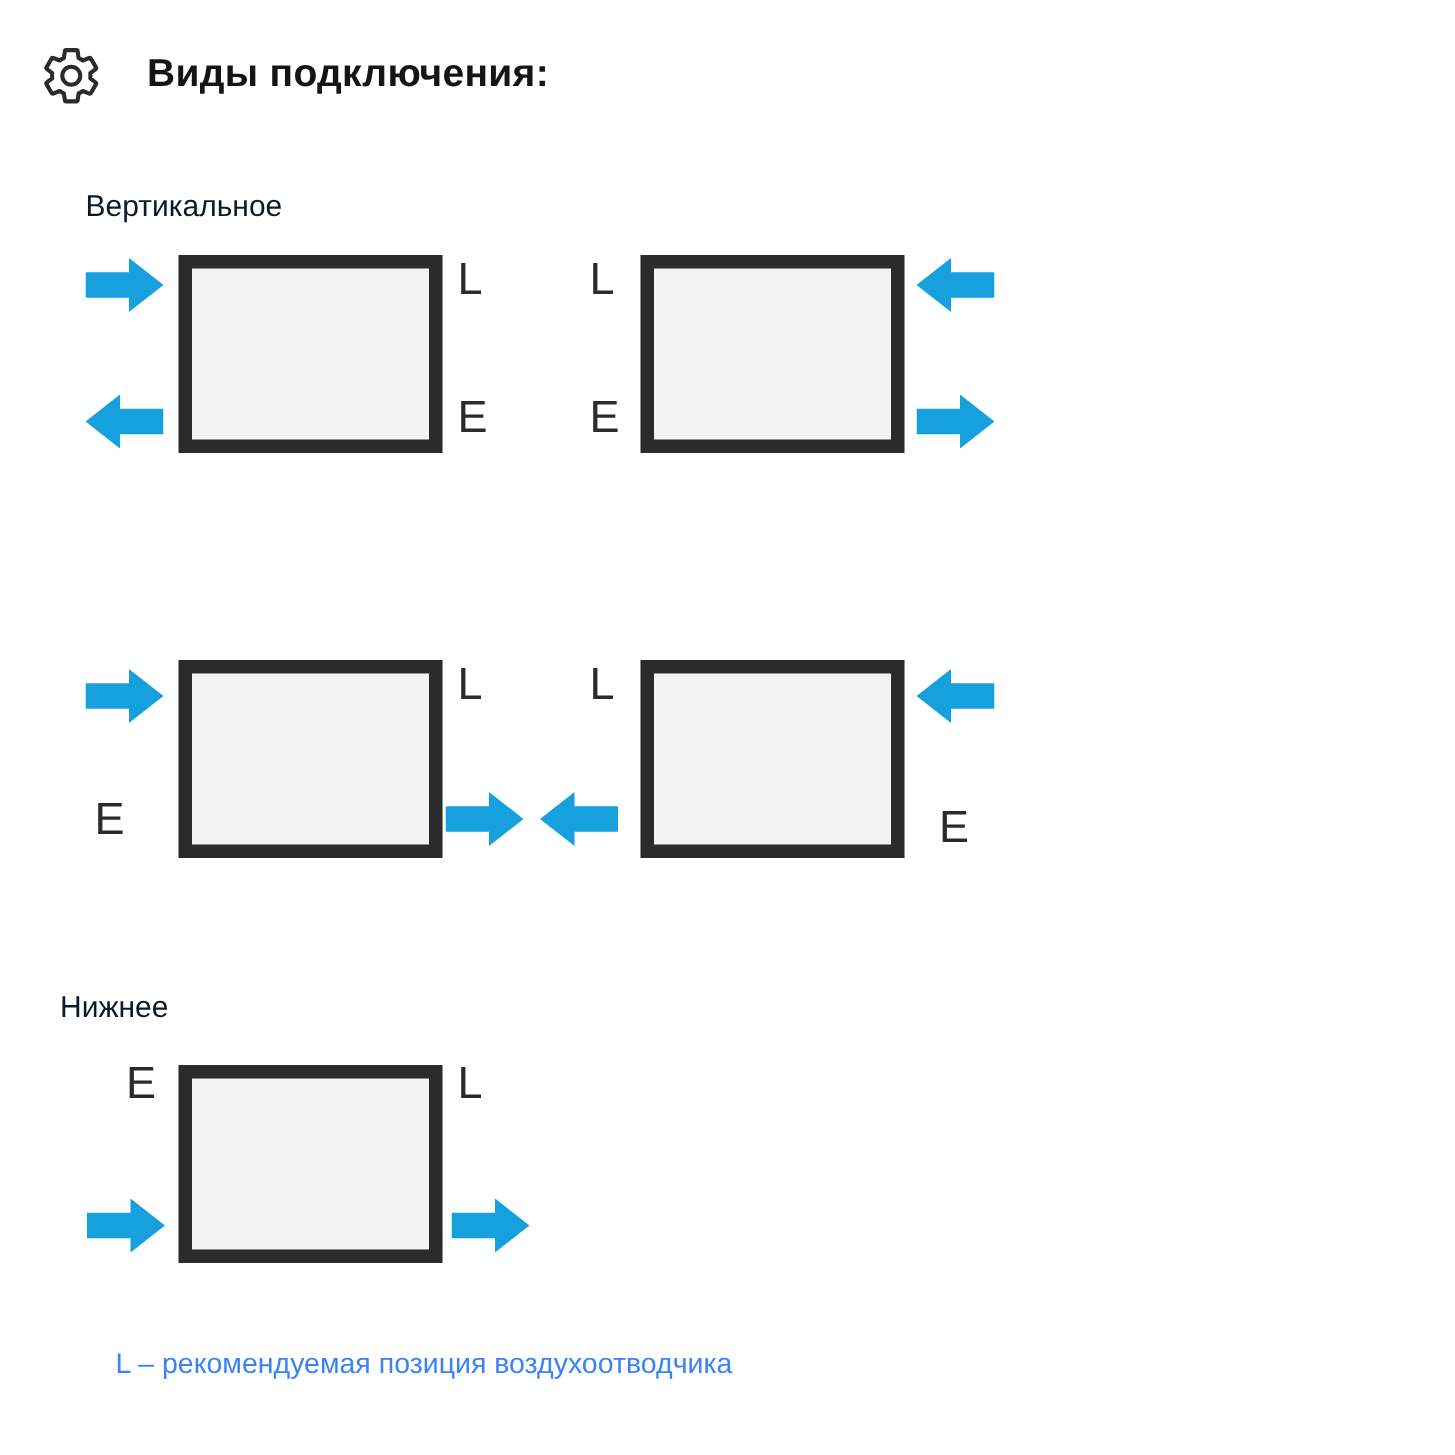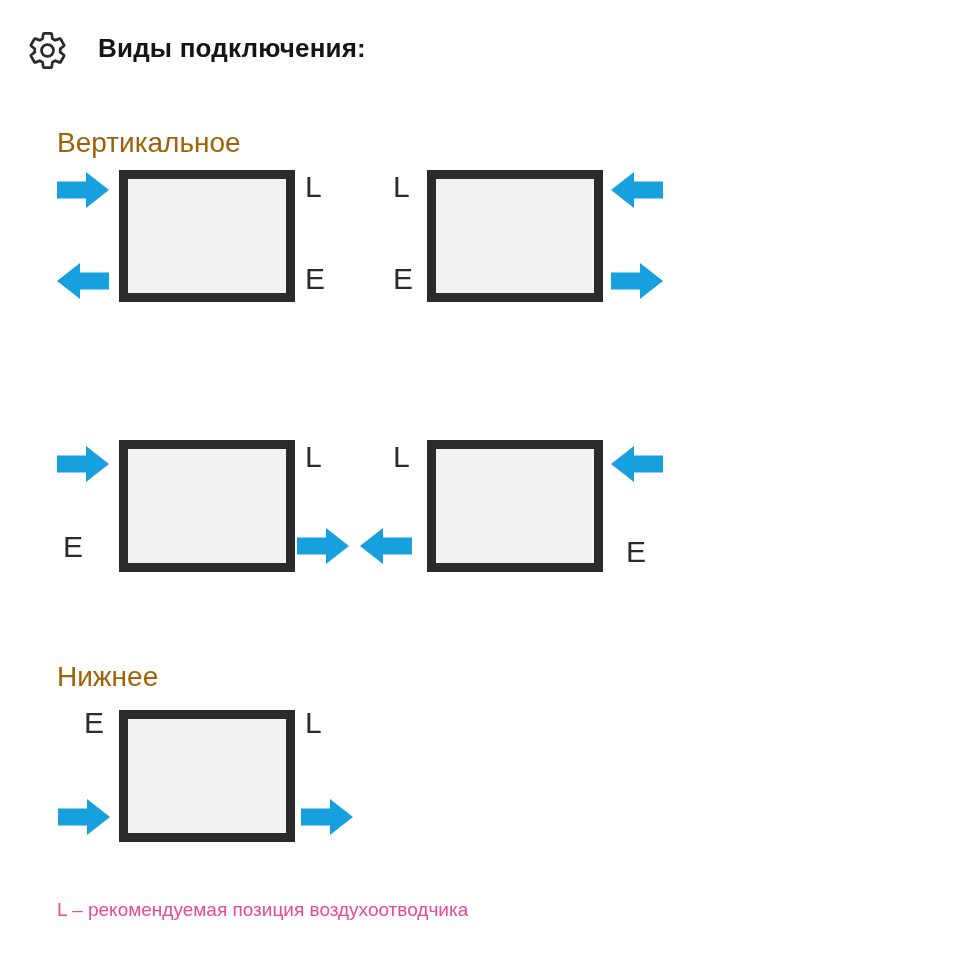--- a/index.html
+++ b/index.html
@@ -18,23 +18,23 @@
   .abs { position: absolute; }
 
   .page-title {
     font-size: 26px;
     font-weight: 700;
     color: #151515;
     letter-spacing: 0.2px;
     white-space: nowrap;
   }
   .section-title {
-    font-size: 28px;
+    font-size: 20px;
     font-weight: 400;
-    color: #a16207;
+    color: #0f172a;
     white-space: nowrap;
   }
   .radiator {
     width: 176px;
     height: 132px;
     box-sizing: border-box;
     border: 9px solid #2b2b2b;
     background: #f2f2f2;
   }
   .port-label {
@@ -42,22 +42,23 @@
     line-height: 36px;
     color: #2b2b2b;
     width: 34px;
   }
   .arrow { color: #17a0de; display: block; }
   .arrow.flip { transform: scaleX(-1); }
 
   .legend {
     font-size: 19px;
     line-height: 27px;
-    color: #ec4899;
+    color: #3b82f6;
     white-space: nowrap;
+    margin-left: 20px;
   }
   .gear { display: block; }
 </style>
 </head>
 <body>
 
 <div class="canvas">
 
   <svg class="abs gear" style="left:27px; top:30px;" width="41" height="41" viewBox="0 0 24 24" aria-hidden="true">
     <path fill="none" stroke="#2b2b2b" stroke-width="1.6" stroke-linejoin="round" d="M19.43 12.98c.04-.32.07-.64.07-.98s-.03-.66-.07-.98l2.11-1.65c.19-.15.24-.42.12-.64l-2-3.46c-.12-.22-.39-.3-.61-.22l-2.49 1c-.52-.4-1.08-.73-1.69-.98l-.38-2.65C14.46 2.18 14.25 2 14 2h-4c-.25 0-.46.18-.49.42l-.38 2.65c-.61.25-1.17.59-1.69.98l-2.49-1c-.23-.09-.49 0-.61.22l-2 3.46c-.13.22-.07.49.12.64l2.11 1.65c-.04.32-.07.65-.07.98s.03.66.07.98l-2.11 1.65c-.19.15-.24.42-.12.64l2 3.46c.12.22.39.3.61.22l2.49-1c.52.4 1.08.73 1.69.98l.38 2.65c.03.24.24.42.49.42h4c.25 0 .46-.18.49-.42l.38-2.65c.61-.25 1.17-.59 1.69-.98l2.49 1c.23.09.49 0 .61-.22l2-3.46c.12-.22.07-.49-.12-.64l-2.11-1.65z M12 15.5c-1.93 0-3.5-1.57-3.5-3.5s1.57-3.5 3.5-3.5 3.5 1.57 3.5 3.5-1.57 3.5-3.5 3.5z"></path>
@@ -100,21 +101,21 @@
   <div class="abs port-label" style="left:393px; top:439px;">L</div>
   <svg class="abs arrow flip" style="left:360px; top:528px;" width="52" height="36" viewBox="0 0 52 36">
       <polygon fill="currentColor" points="0,9.5 29,9.5 29,0 52,18 29,36 29,26.5 0,26.5"></polygon>
     </svg>
   <div class="abs radiator" style="left:427px; top:440px;"></div>
   <svg class="abs arrow flip" style="left:611px; top:446px;" width="52" height="36" viewBox="0 0 52 36">
       <polygon fill="currentColor" points="0,9.5 29,9.5 29,0 52,18 29,36 29,26.5 0,26.5"></polygon>
     </svg>
   <div class="abs port-label" style="left:626px; top:534px;">E</div>
 
-  <div class="abs section-title" style="left:57px; top:661px;">Нижнее</div>
+  <div class="abs section-title" style="left:40px; top:661px;">Нижнее</div>
 
   <div class="abs port-label" style="left:84px; top:705px;">E</div>
   <div class="abs radiator" style="left:119px; top:710px;"></div>
   <div class="abs port-label" style="left:305px; top:705px;">L</div>
   <svg class="abs arrow" style="left:58px; top:799px;" width="52" height="36" viewBox="0 0 52 36">
       <polygon fill="currentColor" points="0,9.5 29,9.5 29,0 52,18 29,36 29,26.5 0,26.5"></polygon>
     </svg>
   <svg class="abs arrow" style="left:301px; top:799px;" width="52" height="36" viewBox="0 0 52 36">
       <polygon fill="currentColor" points="0,9.5 29,9.5 29,0 52,18 29,36 29,26.5 0,26.5"></polygon>
     </svg>

